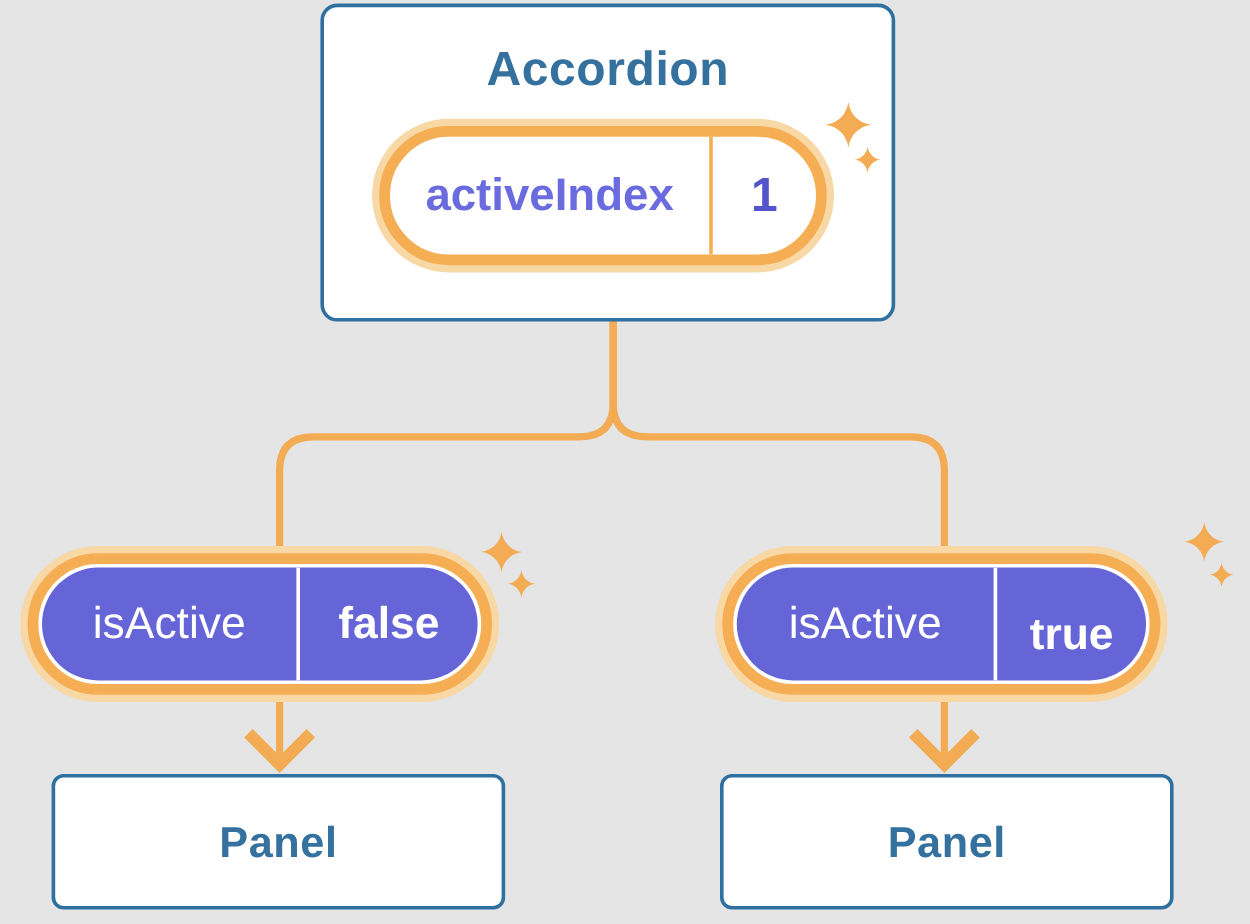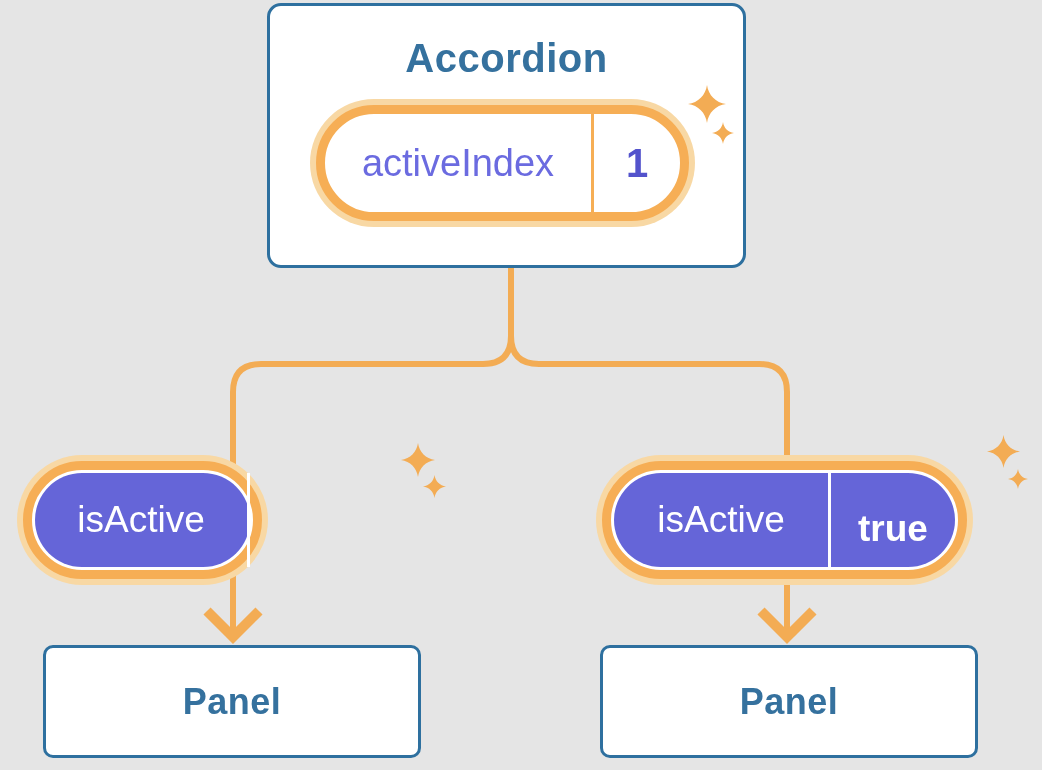--- a/index.html
+++ b/index.html
@@ -33,21 +33,21 @@
     position:absolute;z-index:3;display:inline-flex;
     background:#F8D8A4;border-radius:999px;padding:6px;
   }
   .pill-ring{
     border:9px solid #F6AE55;border-radius:999px;background:#fff;
     display:flex;align-items:stretch;box-sizing:border-box;
   }
   
   .state-pill{left:310px;top:99px;}
   .state-pill .pill-ring{height:116px;}
-  .state-pill .cell{display:flex;align-items:center;justify-content:center;}
+  .state-pill .cell{display:flex;align-items:center;justify-content:center;font-weight:bold;}
   .state-pill .label-cell{width:266px;font-size:38px;color:#6B6BE0;}
   .state-pill .divider{width:3px;background:#F6AE55;}
   .state-pill .value-cell{width:86px;font-size:40px;font-weight:700;color:#5353CC;}
 
   
   .prop-pill .pill-ring{padding:3px;}
   .prop-purple{
     background:#6565D8;border-radius:999px;display:flex;align-items:stretch;
     height:94px;
   }
@@ -92,20 +92,21 @@
       <div class="divider"></div>
       <div class="cell value-cell">1</div>
     </div>
   </div>
 
   <div class="pill-glow prop-pill prop-left">
     <div class="pill-ring">
       <div class="prop-purple">
         <div class="cell label-cell">isActive</div>
         <div class="divider"></div>
+        <div class="cell value-cell">false</div>
       </div>
     </div>
   </div>
 
   <div class="pill-glow prop-pill prop-right">
     <div class="pill-ring">
       <div class="prop-purple">
         <div class="cell label-cell">isActive</div>
         <div class="divider"></div>
         <div class="cell value-cell">true</div>

